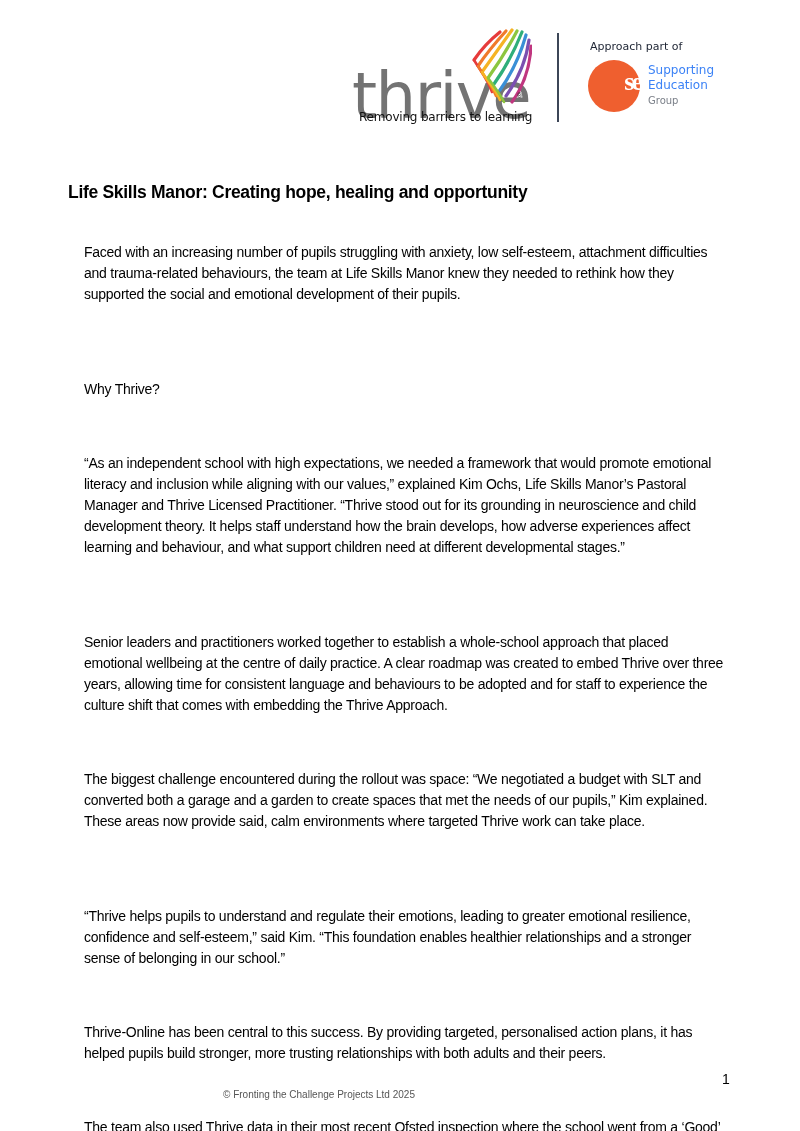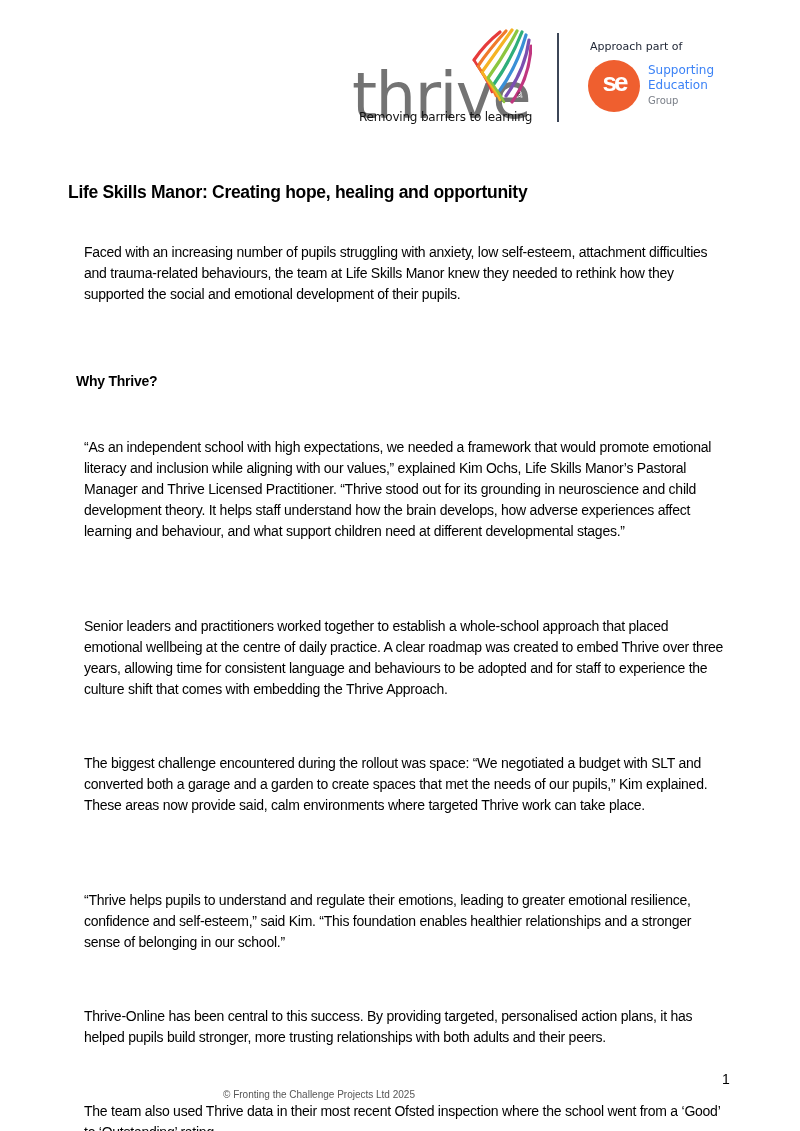--- a/index.html
+++ b/index.html
@@ -11,29 +11,29 @@
     .thrive-word { position: absolute; left: 0px; top: 38px; font-family: "DejaVu Sans", sans-serif; font-size: 64px; font-weight: normal; letter-spacing: -1.5px; color: #737373; line-height: 1; }
     .thrive-swoosh { position: absolute; left: 118px; top: 0px; width: 62px; height: 80px; }
     .thrive-reg { position: absolute; left: 165px; top: 66px; font-size: 7px; color: #222; }
     .thrive-tagline { position: absolute; left: 7px; top: 84px; font-family: "DejaVu Sans", sans-serif; font-size: 12px; color: #111; white-space: nowrap; letter-spacing: -0.2px; }
 
     .divider { position: absolute; left: 557px; top: 33px; width: 2px; height: 89px; background: #3c4657; }
 
     .se-block { position: absolute; left: 588px; top: 36px; width: 160px; height: 90px; }
     .proudly { position: absolute; left: 2px; top: 4px; font-family: "DejaVu Sans", sans-serif; font-size: 11px; color: #1d2433; white-space: nowrap; }
     .se-circle { position: absolute; left: 0px; top: 24px; width: 52px; height: 52px; border-radius: 50%; background: #ef5f2f; }
-    .se-circle span { position: absolute; left: 0; top: 9px; width: 52px; text-align: center; color: #fff; font-family: Liberation Sans, sans-serif; font-weight: bold; font-size: 26px; letter-spacing: -3px; line-height: 1; }
+    .se-circle span { position: absolute; left: 0; top: 9px; width: 52px; text-align: right; color: #fff; font-family: Liberation Serif, serif; font-weight: bold; font-size: 26px; letter-spacing: -3px; line-height: 1; }
     .se-name { position: absolute; left: 60px; top: 27px; font-family: "DejaVu Sans", sans-serif; font-size: 12px; line-height: 15px; color: #3b82f6; white-space: nowrap; }
     .se-group { position: absolute; left: 60px; top: 59px; font-family: "DejaVu Sans", sans-serif; font-size: 10px; color: #7a7f88; }
 
     
     .content { position: absolute; left: 68px; top: 180px; width: 672px; }
     h1.title { margin: 0; font-family: "Liberation Sans", sans-serif; font-weight: bold; font-size: 17.5px; letter-spacing: -0.3px; line-height: 24px; }
     p.para { margin: 16px; font-size: 14px; line-height: 21px; letter-spacing: -0.25px; }
-    h2.sub { margin: 8px; font-size: 14px; font-weight: bold; line-height: 21px; letter-spacing: -0.25px; }
+    h2.sub { margin: 16px; font-size: 14px; font-weight: normal; line-height: 21px; letter-spacing: -0.25px; }
 
     .footer-page { position: absolute; left: 722px; top: 1071px; font-size: 14px; color: #000; }
     .footer-copy { position: absolute; left: 0; width: 638px; top: 1089px; text-align: center; font-size: 10px; color: #555; }
   </style>
 </head>
 <body>
 
 <div class="header">
   <div class="thrive-logo">
     <span class="thrive-word">thrive</span>

